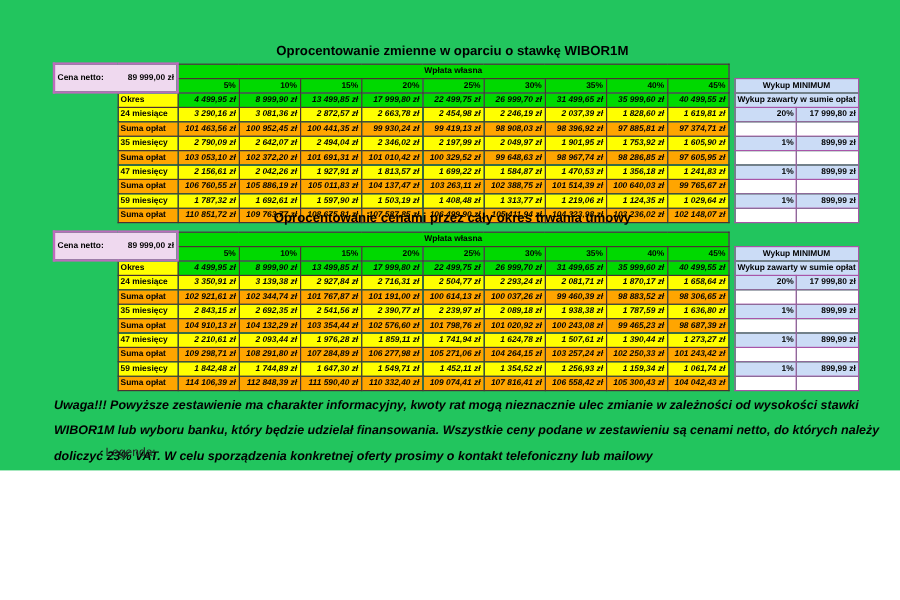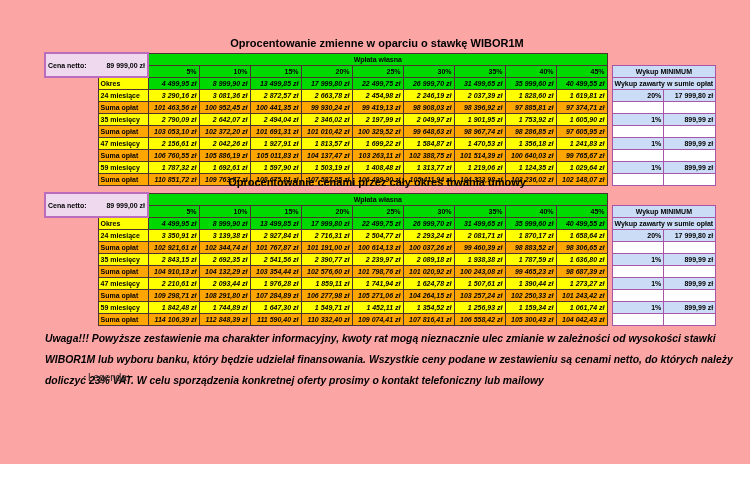--- a/index.html
+++ b/index.html
@@ -1,17 +1,17 @@
 <!DOCTYPE html>
 <html><head>
 <meta charset="utf-8">
 <style>
   html,body{margin:0;padding:0;background:#fff;}
   body{width:750px;height:500px;font-family:"Liberation Sans",sans-serif;color:#000;}
-  .sheet{position:relative;width:750px;height:464px;background:#fca5a5;overflow:hidden;}
+  .sheet{position:relative;width:750px;height:392px;background:#22c55e;overflow:hidden;}
 
   .ttl{position:absolute;left:44px;width:666px;text-align:center;
        font-size:11px;font-weight:bold;white-space:nowrap;}
   #title1{top:37px;} #title2{top:176px;}
 
   table.rt{border-collapse:collapse;table-layout:fixed;position:absolute;left:44px;
            font-family:"Liberation Sans",sans-serif;}
   #table1{top:52px;} #table2{top:192px;}
   table.rt td{height:11px;padding:0 2px;font-size:7px;font-weight:bold;
               white-space:nowrap;overflow:hidden;vertical-align:middle;}

